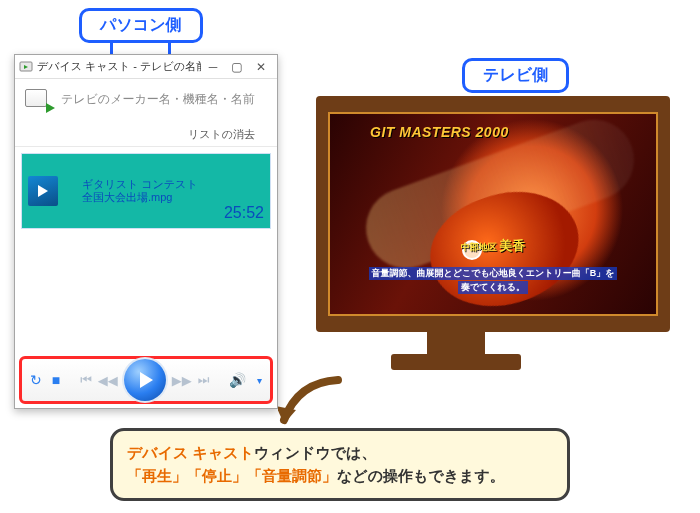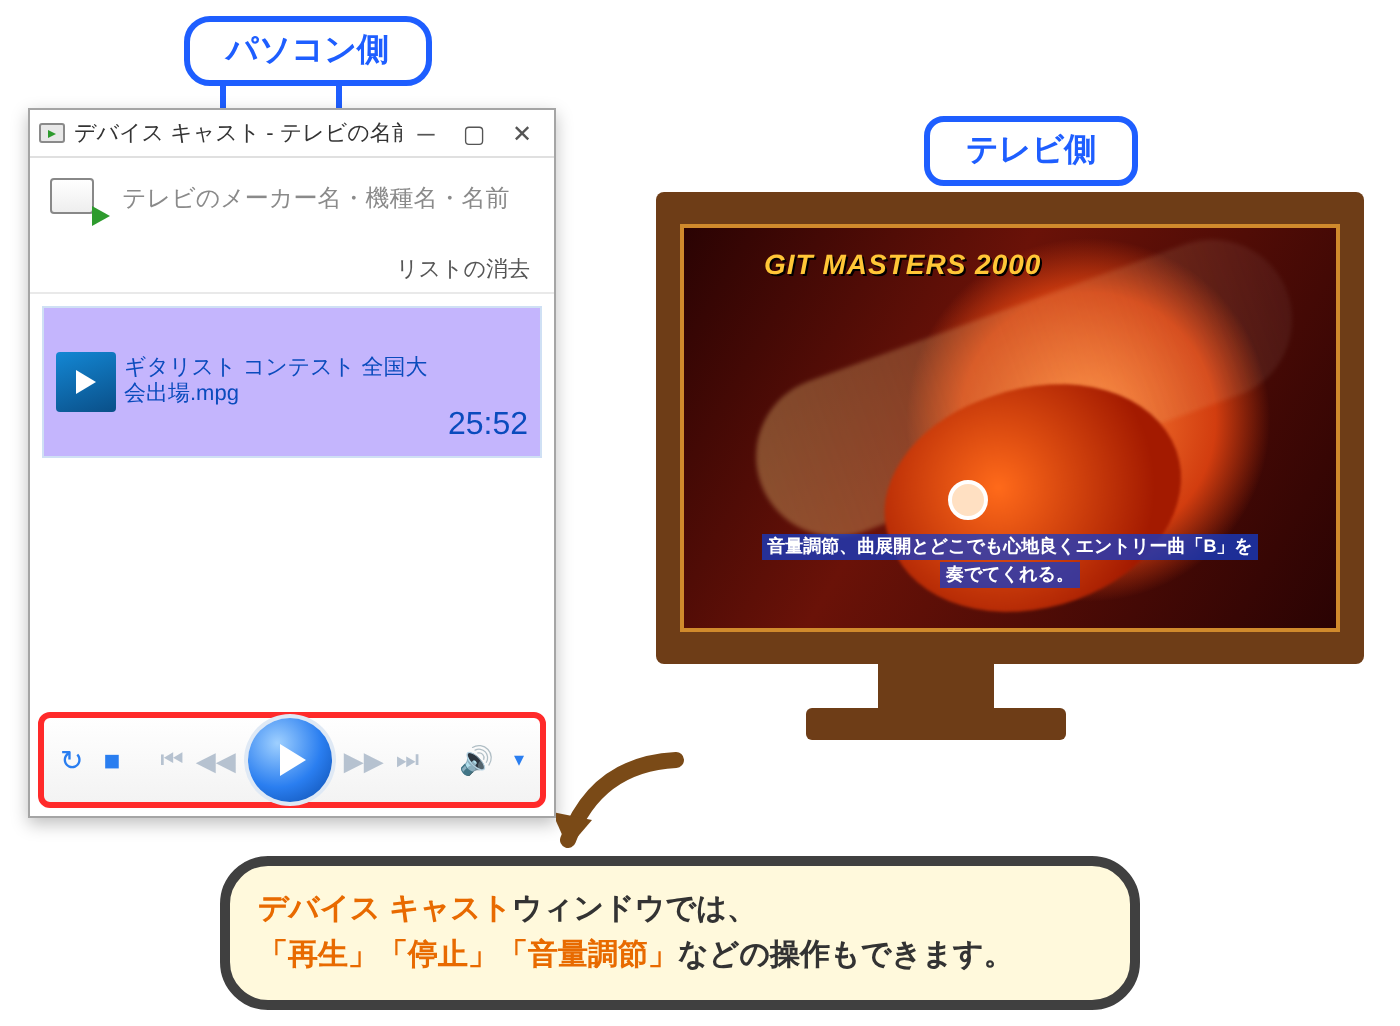--- a/index.html
+++ b/index.html
@@ -15,21 +15,21 @@
   .label-badge {
     position: absolute;
     background: #fff;
     border: 3px solid #1e5eff;
     border-radius: 10px;
     padding: 4px 18px;
     color: #1e5eff;
     font-weight: bold;
     font-size: 16px;
   }
-  .pc-label { top: 8px; left: 92px; border-radius: 13px; }
+  .pc-label { top: 8px; left: 79px; }
   .tv-label { top: 58px; left: 462px; }
 
   
   .tick-down {
     position: absolute;
     width: 3px; height: 14px;
     background: #1e5eff;
   }
 
   
@@ -69,28 +69,28 @@
     position: absolute; right: -2px; bottom: -2px;
     width: 0; height: 0;
     border-left: 9px solid #2e9b2e;
     border-top: 5px solid transparent;
     border-bottom: 5px solid transparent;
   }
   .device-name { font-size: 12px; color: #8a8a8a; }
 
   .listhdr {
     text-align: right; font-size: 11px; color: #555;
-    padding: 4px 12px 4px 0;
+    padding: 4px 22px 4px 0;
     border-bottom: 1px solid #e9e9e9;
   }
 
   .playlist { padding: 6px 6px; }
   .item {
-    display: flex; align-items: center; gap: 4px;
-    background: #c4b5fd;
+    display: flex; align-items: center; gap: 24px;
+    background: #14b8a6;
     border: 1px solid #cfe0f4;
     padding: 6px;
     min-height: 46px;
   }
   .thumb {
     width: 30px; height: 30px;
     background: linear-gradient(160deg,#1387d4,#0a4f88);
     position: relative; flex: 0 0 30px; border-radius: 2px;
   }
   .thumb::after {
@@ -127,21 +127,21 @@
     border-left: 13px solid #fff;
     border-top: 8px solid transparent;
     border-bottom: 8px solid transparent;
     margin-left: 3px;
   }
   .vol-caret { color: #2a7ef0; font-size: 10px; }
 
   
   .tv-frame {
     position: absolute;
-    top: 96px; left: 328px;
+    top: 96px; left: 316px;
     width: 280px; height: 276px;
   }
   .tv-bezel {
     width: 354px; height: 236px;
     background: #6e3d17;
     border-radius: 4px;
     padding: 16px 12px;
   }
   .tv-screen {
     width: 100%; height: 100%;
@@ -208,22 +208,22 @@
     top: 376px; left: 278px;
     width: 70px; height: 50px;
   }
 
   
   .callout {
     position: absolute;
     left: 110px; top: 428px;
     width: 460px;
     background: #fff9dc;
-    border: 5px solid #404040;
-    border-radius: 24px;
+    border: 3px solid #404040;
+    border-radius: 14px;
     padding: 10px 14px;
     font-size: 15px; font-weight: bold; color: #333;
     line-height: 1.55;
   }
   .callout .org { color: #e86a00; }
 </style>
 </head>
 <body>
 
 <div class="label-badge pc-label">
@@ -288,20 +288,24 @@
 <div class="tv-frame">
   <div class="tv-bezel">
     <div class="tv-screen">
       <div class="tvimg">
         <div class="guitar"></div>
           <div class="body"></div>
       </div>
       <div class="tv-title">GIT MASTERS 2000</div>
       <div class="tv-face"></div>
       <div class="tv-caption">
+        <div class="ln1">
+          <span>中部地区</span>
+          <span class="big">美香</span>
+        </div>
         <br>
         <span class="ln-rest">音量調節、曲展開とどこでも心地良くエントリー曲「B」を</span><br>
         <span class="ln-rest">奏でてくれる。</span>
       </div>
     </div>
   </div>
   <div class="tv-stand"></div>
   <div class="tv-base"></div>
 </div>
 

